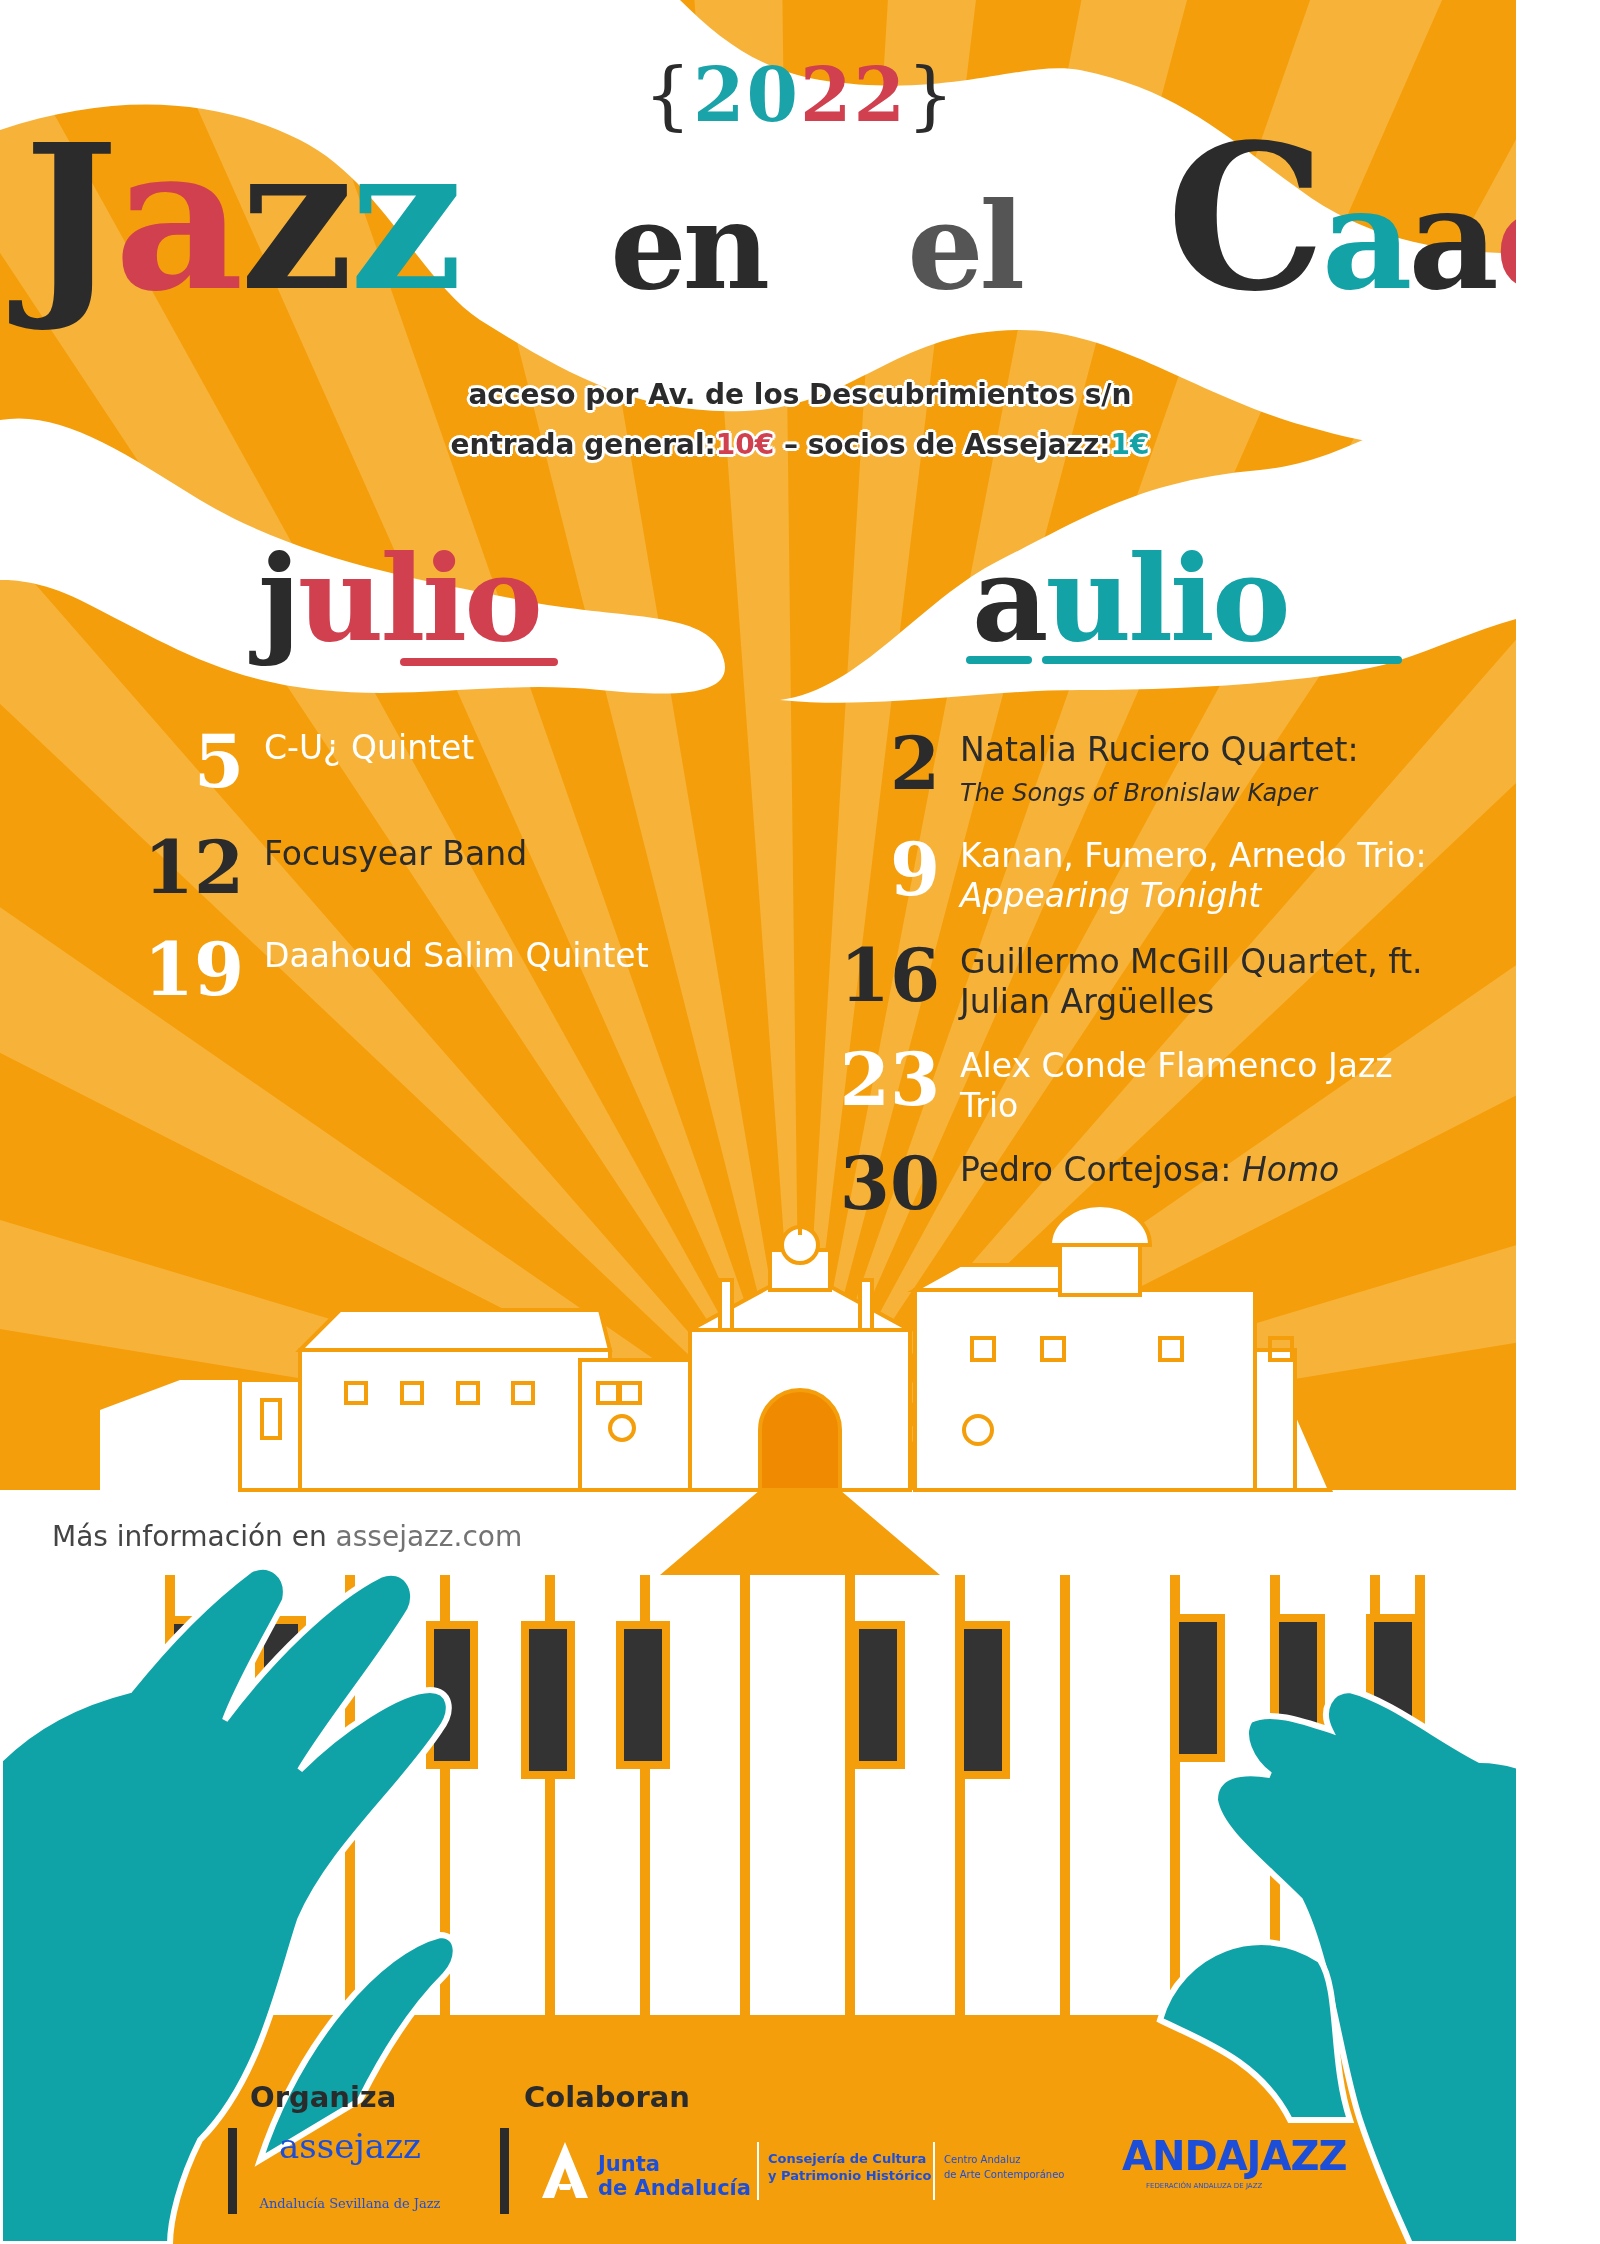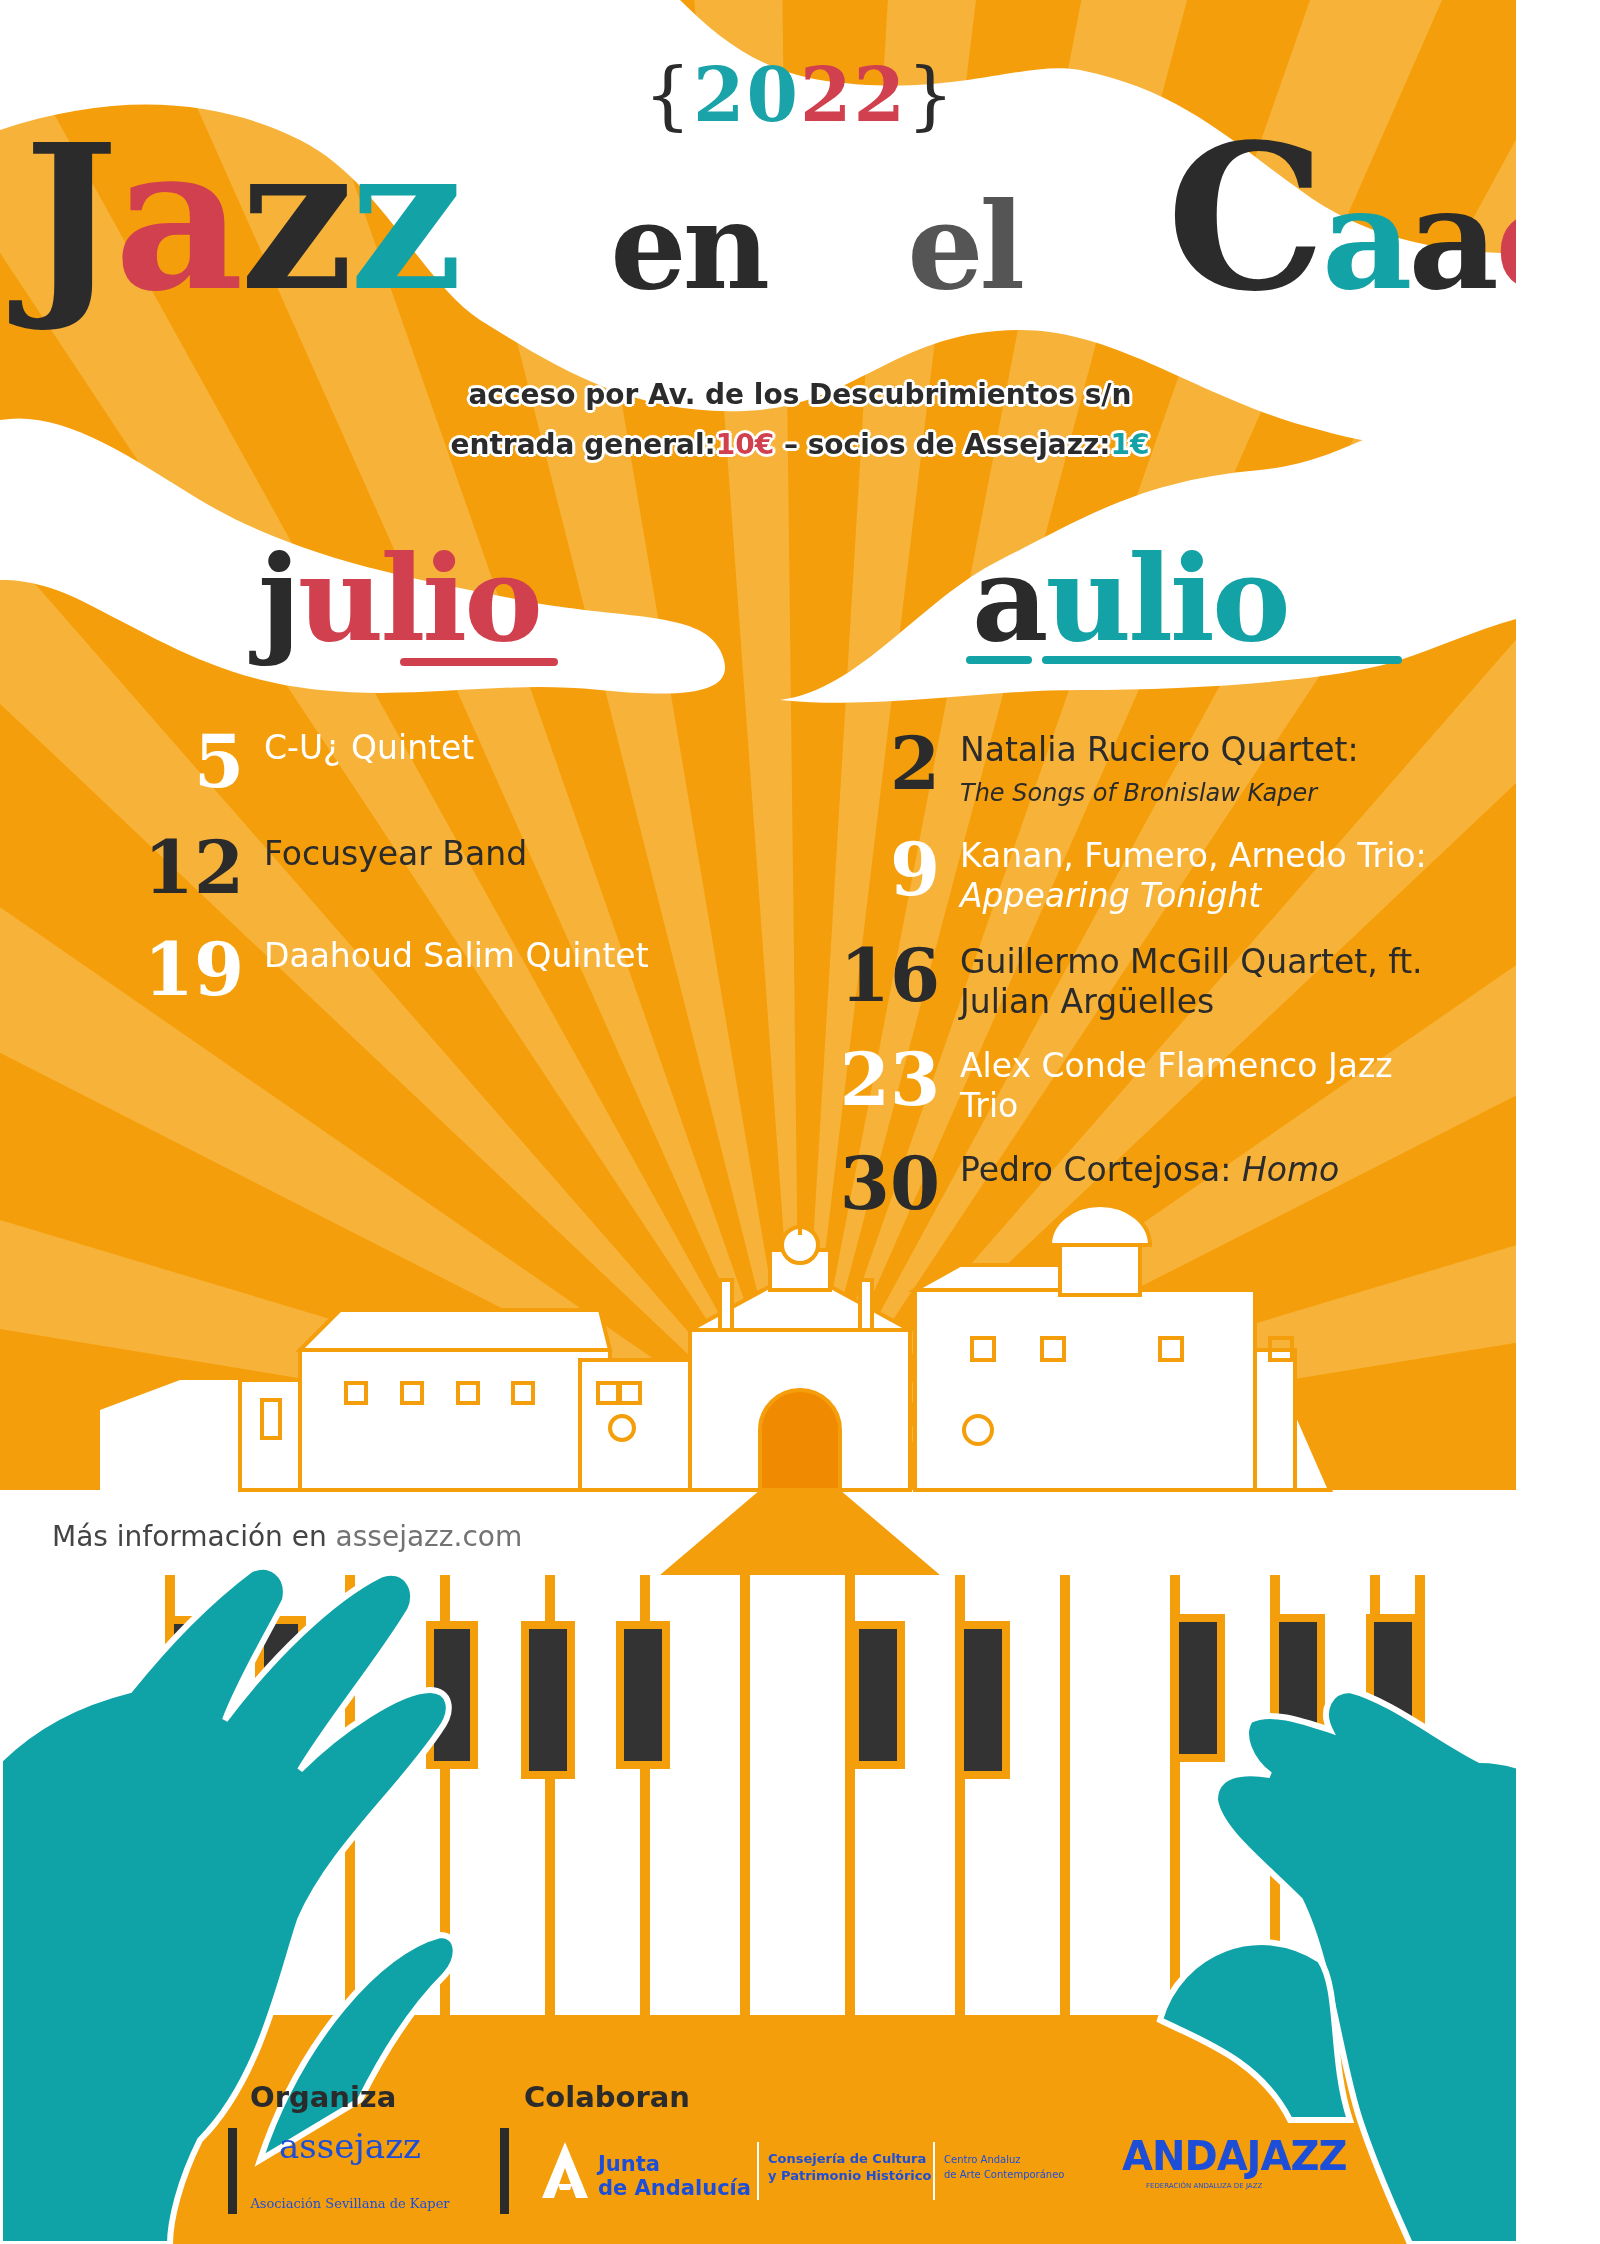--- a/index.html
+++ b/index.html
@@ -250,21 +250,21 @@
   <div class="abs more">
     <span>Más información en </span><span class="link">assejazz.com</span>
   </div>
 
   <div class="abs foot-h" style="left:250px; top:2080px;">Organiza</div>
   <div class="abs foot-h" style="left:524px; top:2080px;">Colaboran</div>
 
   <div class="abs bar" style="left:228px; top:2128px;"></div>
   <div class="abs logo-white" style="left:250px; top:2126px; width:200px; text-align:center;">
     <div style="font-size:34px; font-family:'DejaVu Serif', serif;">assejazz</div>
-    <div style="font-size:13px; margin-top:30px; font-family:'DejaVu Serif', serif;">Asociación Sevillana de Kaper</div>
+    <div style="font-size:13px; margin-top:30px; font-family:'DejaVu Serif', serif;">Andalucía Sevillana de Jazz</div>
   </div>
 
   <div class="abs bar" style="left:500px; top:2128px;"></div>
   <div class="abs logo-white" style="left:540px; top:2140px; display:flex; align-items:flex-end;">
     <svg width="50" height="60" viewBox="0 0 50 60">
       <path d="M25,2 L48,58 L36,58 L25,28 L14,58 L2,58 Z M18,44 L32,44 L30,50 L20,50 Z" fill="#fff"></path>
     </svg>
     <div style="margin-left:8px; font-weight:bold; font-size:21px; line-height:24px;">
       <div>Junta</div>
       <div>de Andalucía</div>

